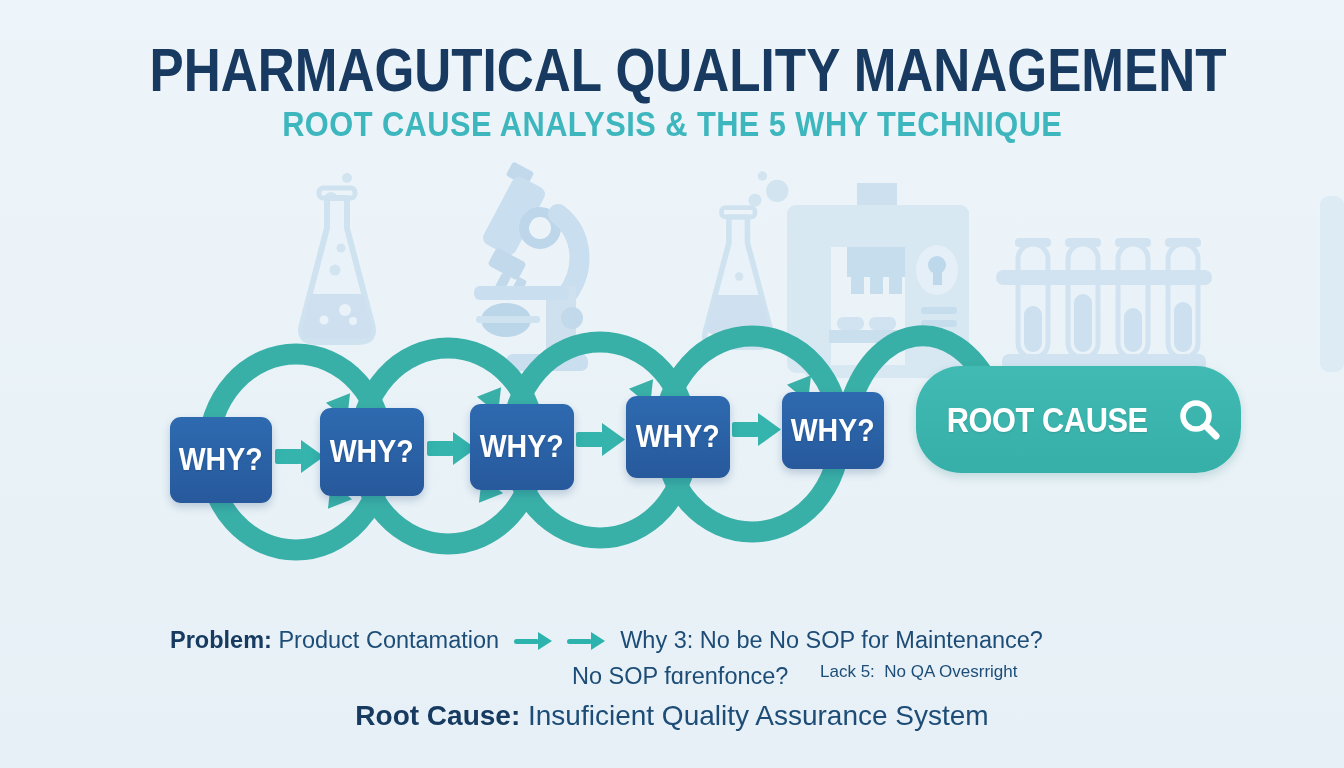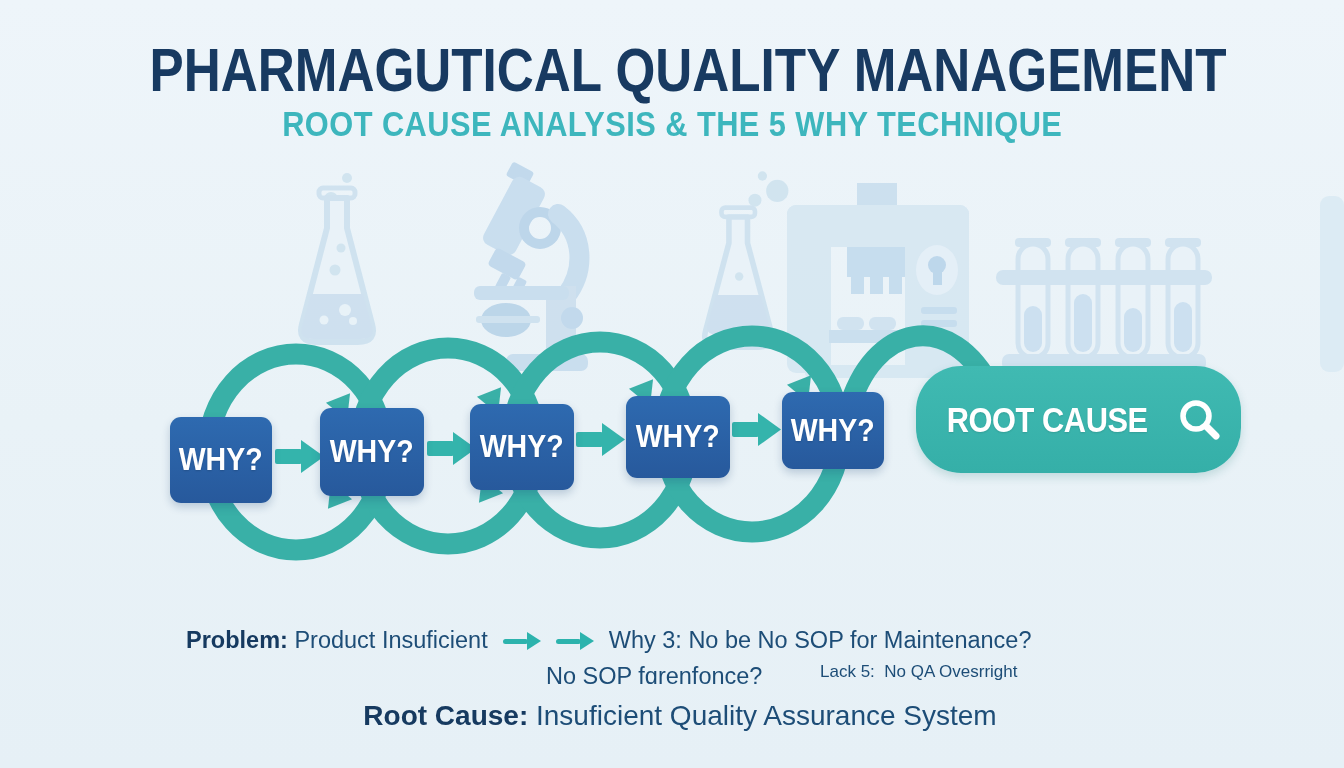--- a/index.html
+++ b/index.html
@@ -60,22 +60,22 @@
     text-shadow: 0 1px 2px rgba(0,0,0,0.12);
   }
 
   
   .notes { position: absolute; left: 0; top: 0; width: 100%; height: 100%; z-index: 5; color: #1d4d77; }
   .note-row1 {
     position: absolute; left: 170px; top: 627px;
     display: flex; align-items: center; gap: 15px;
     font-size: 23.5px; white-space: pre;
   }
-  .note-bold { font-weight: 700; color: #163a60; margin-left: 16px; }
-  .note-sub1 { position: absolute; left: 546px; top: 663px; font-size: 23.5px; white-space: pre; }
+  .note-bold { font-weight: 700; color: #163a60; }
+  .note-sub1 { position: absolute; left: 572px; top: 663px; font-size: 23.5px; white-space: pre; }
   .note-sub2 { position: absolute; left: 820px; top: 662px; font-size: 17px; white-space: pre; }
   .note-root { position: absolute; left: 0; top: 700px; width: 100%; text-align: center; font-size: 28px; white-space: pre; }
 
   .mini-arrow { position: relative; display: inline-block; width: 38px; height: 20px; flex: 0 0 auto; }
   .mini-arrow::before {
     content: ""; position: absolute; left: 0; top: 8px; width: 25px; height: 5px;
     background: #2cb3ad; border-radius: 3px;
   }
   .mini-arrow::after {
     content: ""; position: absolute; right: 0; top: 1px;
@@ -226,21 +226,21 @@
   <div class="root-pill">
     <span class="pill-text">ROOT CAUSE</span>
     <svg width="48" height="48" viewBox="-24 -24 48 48">
       <circle cx="-4" cy="-4" r="13" fill="none" stroke="#ffffff" stroke-width="5.5"></circle>
       <line x1="6" y1="6" x2="16" y2="16" stroke="#ffffff" stroke-width="7" stroke-linecap="round"></line>
     </svg>
   </div>
 
   <div class="notes">
     <div class="note-row1">
-      <span><span class="note-bold">Problem:</span><span> Product Insuficient</span></span>
+      <span><span class="note-bold">Problem:</span><span> Product Contamation</span></span>
       <span class="mini-arrow"></span>
       <span class="mini-arrow"></span>
       <span>Why 3: No be No SOP for Maintenance?</span>
     </div>
     <span class="note-sub1">No SOP fɑrenfonce?</span>
     <span class="note-sub2">Lack 5:  No QA Ovesrright</span>
     <div class="note-root"><span class="note-bold">Root Cause:</span><span> Insuficient Quality Assurance System</span></div>
   </div>
 
 </div>

